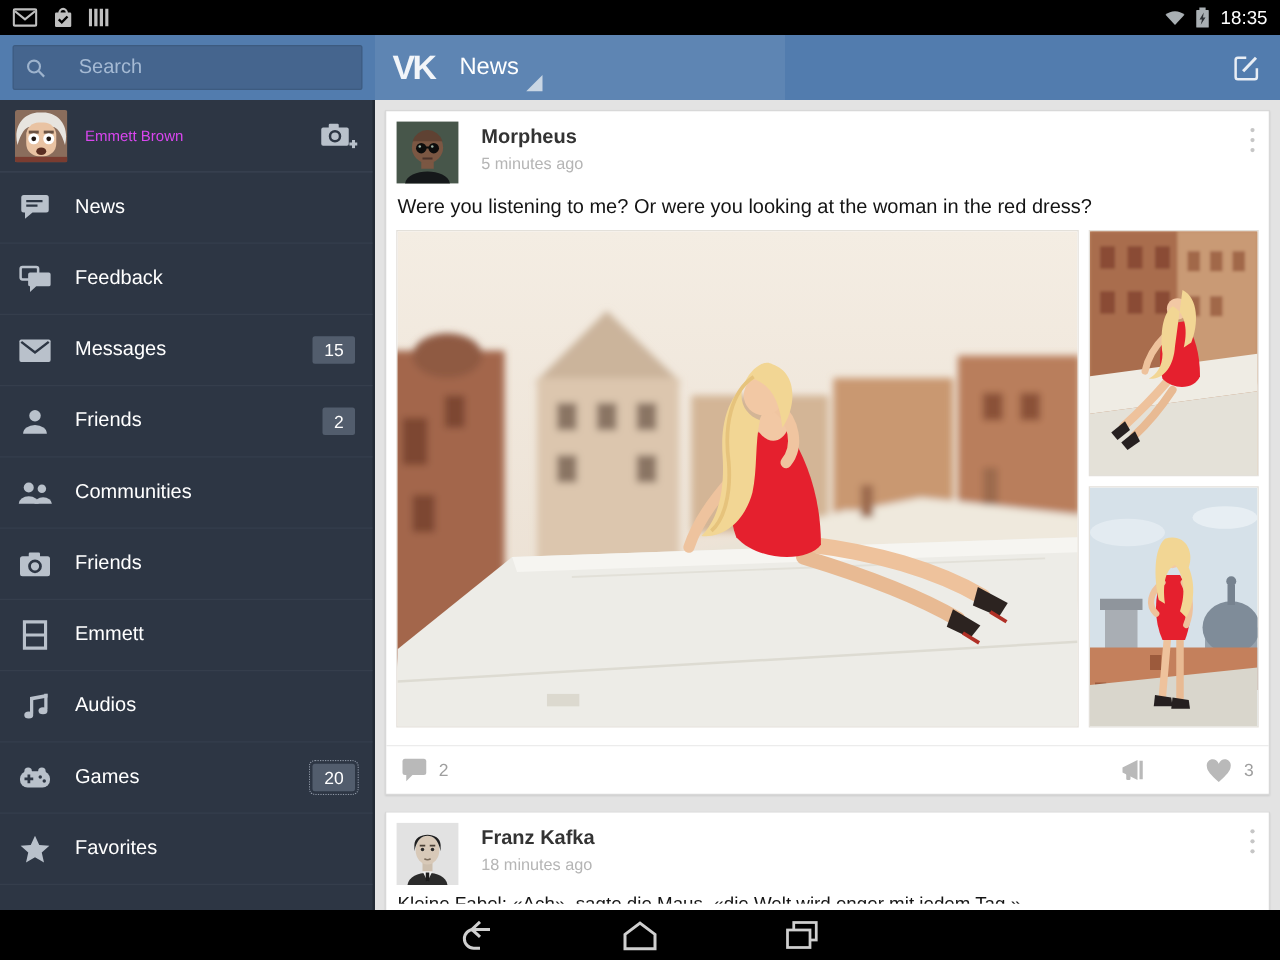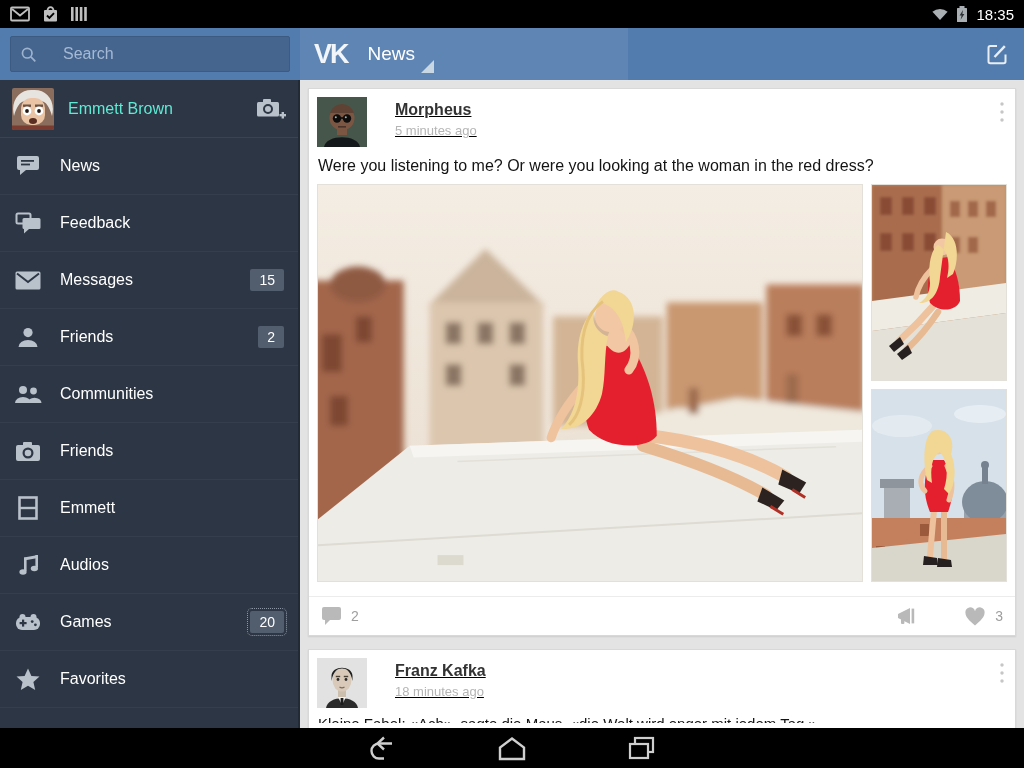--- a/index.html
+++ b/index.html
@@ -30,33 +30,33 @@
 
   
   .bodyrow{display:flex;height:648px;background:#e3e3e3;overflow:hidden;}
 
   
   .sidebar{width:300px;flex:0 0 300px;background:#2d3644;border-right:2px solid #222a35;box-sizing:border-box;}
   .profile-row{height:57px;display:flex;align-items:center;padding:0 12px;gap:14px;
                border-bottom:1px solid #3a4352;cursor:pointer;}
   .avatar-sm{width:42px;height:42px;border-radius:2px;overflow:hidden;flex:0 0 auto;}
   .avatar-sm svg{display:block;}
-  .profile-name{color:#5eead4;font-size:16px;flex:1;}
+  .profile-name{color:#d946ef;font-size:12px;flex:1;}
   .cam-icon{color:#b9c1cb;display:flex;}
   .menu-item{height:56px;display:flex;align-items:center;padding:0 14px;gap:18px;
              border-bottom:1px solid #353e4c;cursor:pointer;}
   .mi-icon{width:28px;display:flex;justify-content:center;color:#b9c1cb;}
   .mi-label{color:#fff;font-size:16px;flex:1;}
   .badge{background:#525d6d;color:#fff;font-size:14px;padding:3px 9px;border-radius:2px;}
   .badge--dotted{outline:1px dotted #8d96a4;outline-offset:2px;}
 
   
   .content{flex:1;padding:8px;box-sizing:border-box;overflow:hidden;}
   .card{background:#fff;border:1px solid #d8d8d8;box-shadow:0 1px 1.5px rgba(0,0,0,.10);margin-bottom:13px;}
-  .post-header{display:flex;align-items:flex-start;padding:8px;gap:28px;position:relative;text-decoration:underline;}
+  .post-header{display:flex;align-items:flex-start;padding:8px;gap:18px;position:relative;}
   .avatar-post{width:50px;height:50px;flex:0 0 auto;overflow:hidden;}
   .avatar-post svg{display:block;}
   .ph-name{font-size:16px;color:#333;font-weight:bold;margin-top:4px;}
   .ph-time{font-size:13px;color:#b5b5b5;margin-top:4px;}
   .menu-dots{position:absolute;right:10px;top:12px;color:#c6c6c6;cursor:pointer;}
   .post-text{padding:2px 9px 9px;font-size:16px;color:#141414;}
   .photos{display:flex;gap:8px;padding:0 8px;}
   .photo-main{width:546px;height:398px;cursor:pointer;border:1px solid #e3e0da;box-sizing:border-box;}
   .photo-col{display:flex;flex-direction:column;gap:8px;width:136px;}
   .photo-thumb{cursor:pointer;border:1px solid #e3e0da;box-sizing:border-box;}

